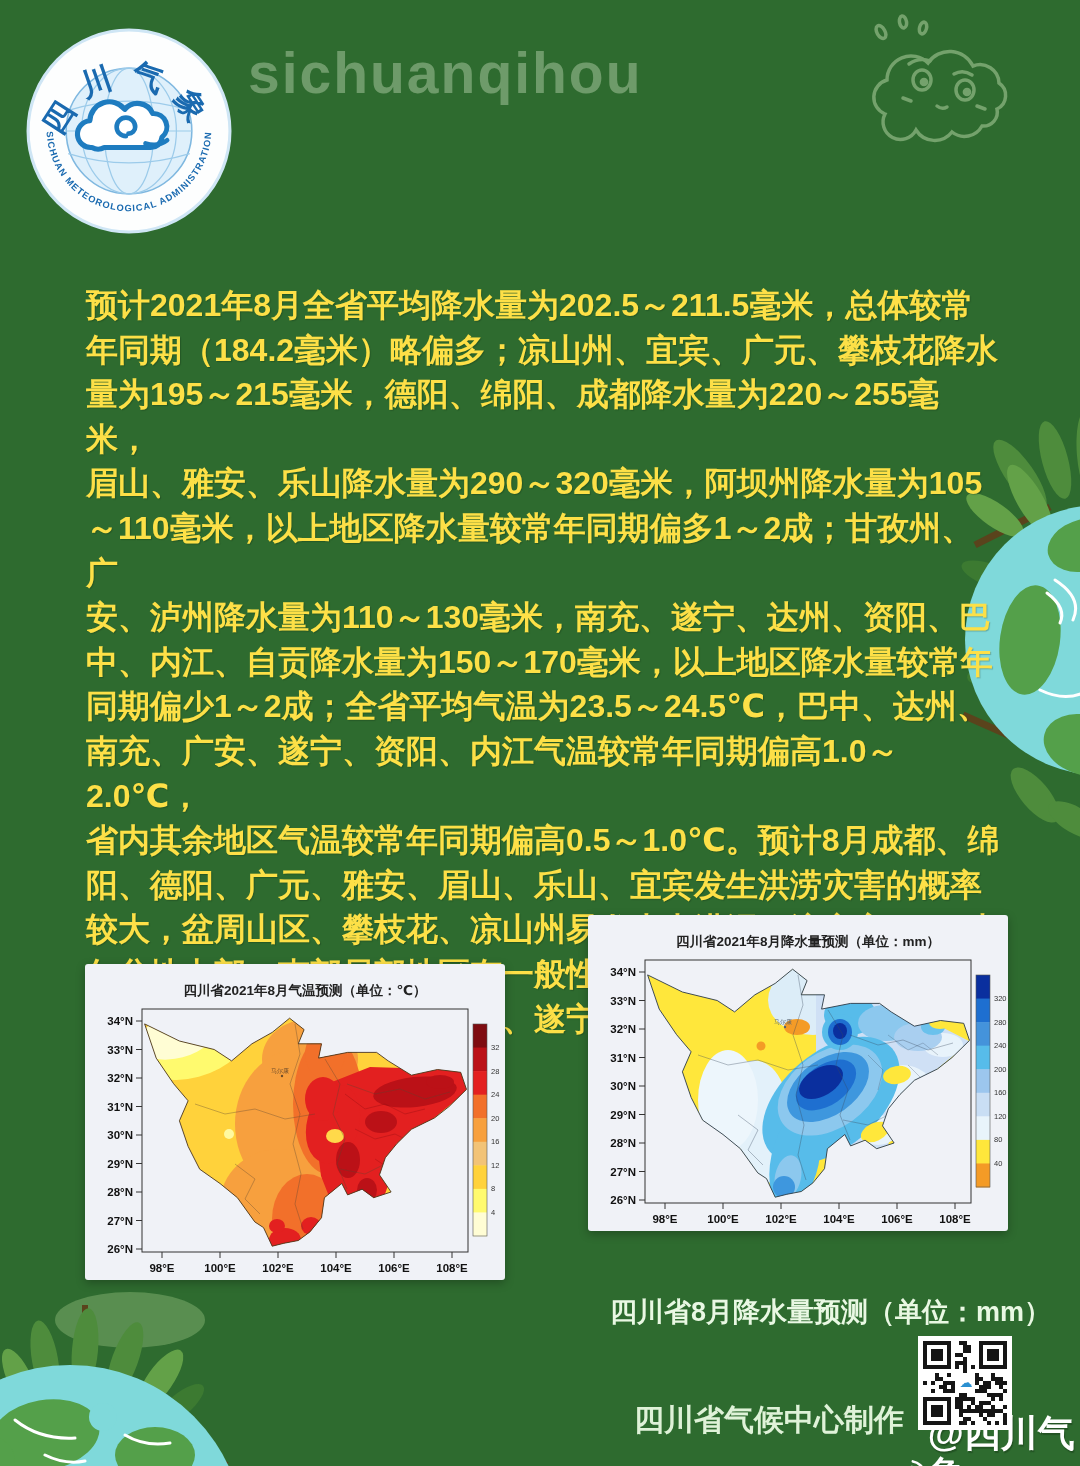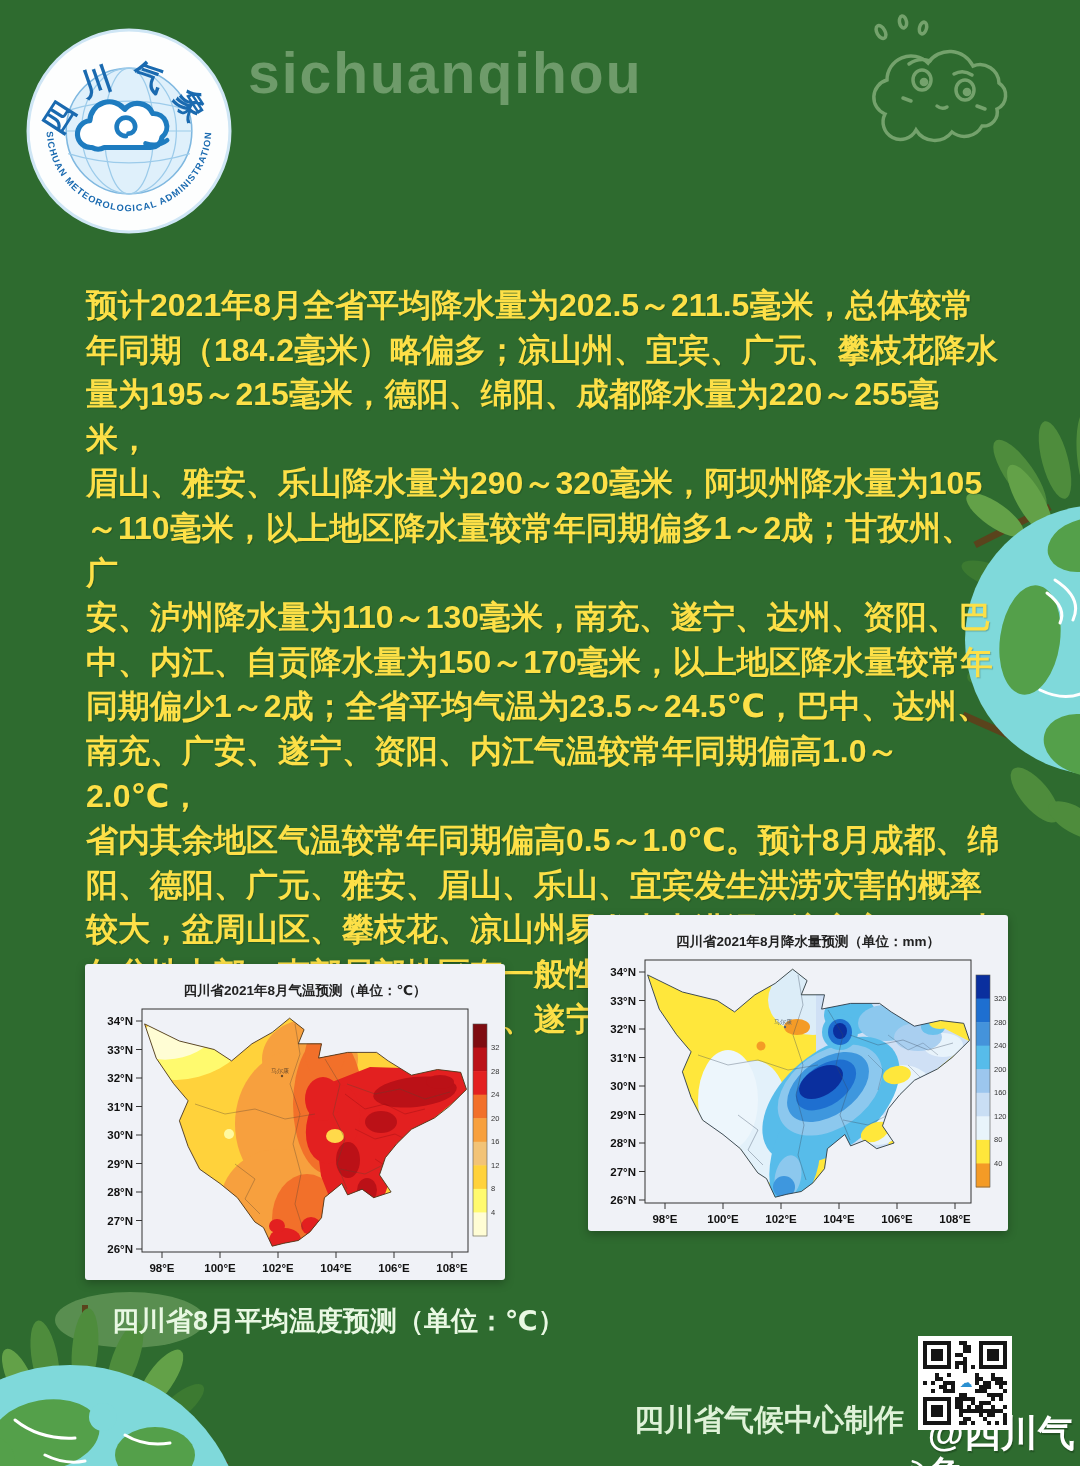--- a/index.html
+++ b/index.html
@@ -352,21 +352,21 @@
           <text x="406" y="133.16666666666669" font-size="7.5" fill="#333">240</text>
           <text x="406" y="156.72222222222223" font-size="7.5" fill="#333">200</text>
           <text x="406" y="180.27777777777777" font-size="7.5" fill="#333">160</text>
           <text x="406" y="203.83333333333334" font-size="7.5" fill="#333">120</text>
           <text x="406" y="227.3888888888889" font-size="7.5" fill="#333">80</text>
           <text x="406" y="250.94444444444446" font-size="7.5" fill="#333">40</text>
         </g>
     </svg>
   </div>
 
-  <div class="layer map-caption cap-temp">四川省8月平均温度预测（单位：℃）</div>
+  <div class="layer map-caption cap-precip">四川省8月降水量预测（单位：mm）</div>
 
   <svg class="layer deco" style="left:-75px;top:1285px" width="340" height="185" viewBox="0 0 340 185">
     <ellipse cx="205" cy="35" rx="75" ry="28" fill="#8FBA7A" opacity="0.45"></ellipse>
     <line x1="160" y1="20" x2="160" y2="85" stroke="#5A431C" stroke-width="6"></line>
     <line x1="250" y1="150" x2="302" y2="180" stroke="#5A431C" stroke-width="6"></line>
     <g fill="#4E8C3C">
       <ellipse cx="120" cy="75" rx="13" ry="40" transform="rotate(-10 120 75)"></ellipse>
       <ellipse cx="160" cy="65" rx="13" ry="42" transform="rotate(5 160 65)"></ellipse>
       <ellipse cx="200" cy="75" rx="13" ry="40" transform="rotate(20 200 75)"></ellipse>
     </g>

